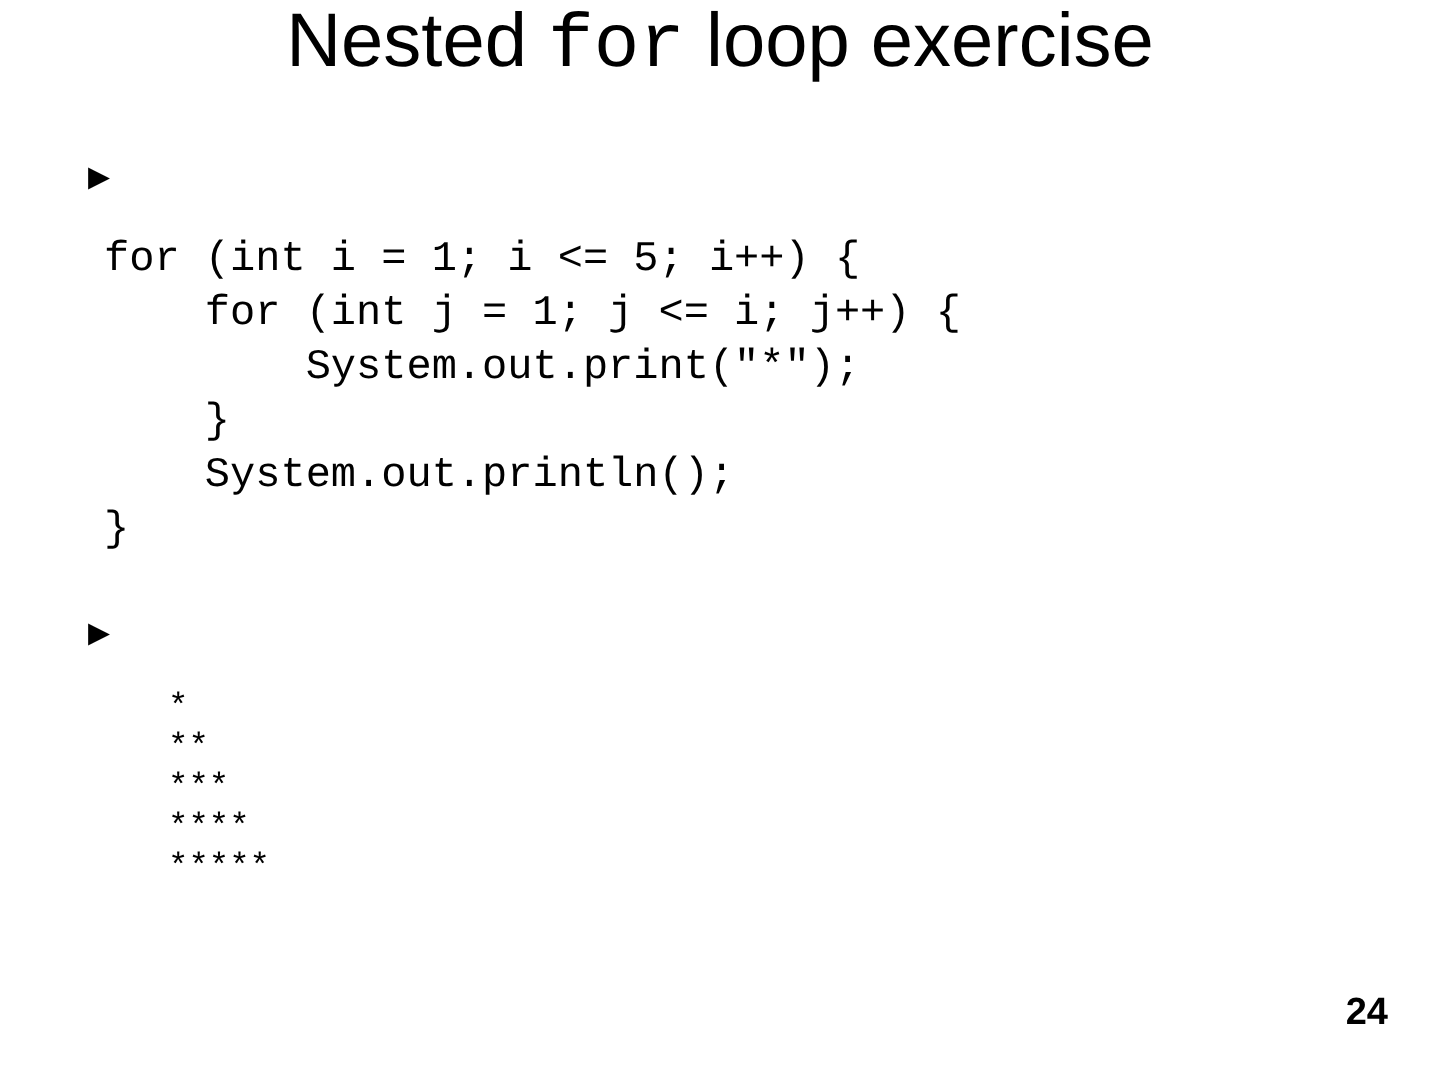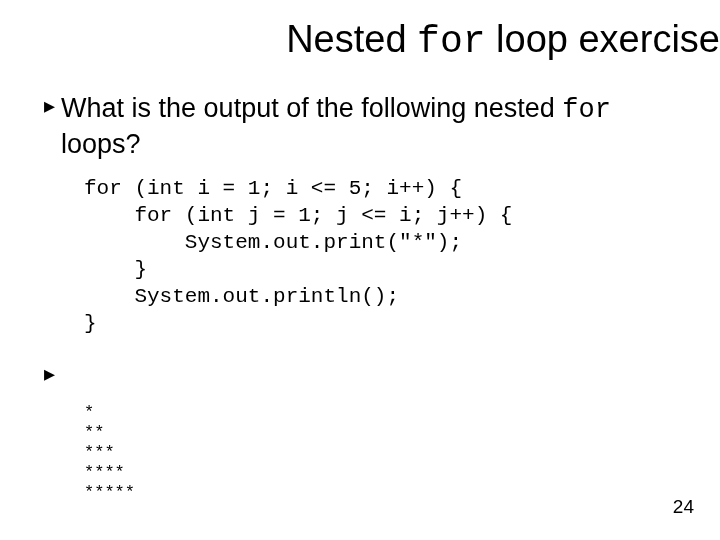--- a/index.html
+++ b/index.html
@@ -6,24 +6,23 @@
   body {
     width: 720px;
     height: 540px;
     background: #ffffff;
     font-family: Arial, Helvetica, sans-serif;
     color: #000;
     position: relative;
     overflow: hidden;
   }
   .title {
-    text-align: right;
+    text-align: center;
     font-size: 38px;
     font-weight: normal;
-    margin-top: 18px;
     margin-bottom: 28px;
   }
   .title .mono { font-family: "Courier New", Courier, monospace; }
   .bullet-row {
     display: flex;
     align-items: flex-start;
     padding-left: 44px;
     padding-right: 30px;
     margin-bottom: 14px;
   }
@@ -36,50 +35,47 @@
   .bullet-text {
     font-size: 27px;
     line-height: 34px;
   }
   .bullet-text .mono { font-family: "Courier New", Courier, monospace; }
   .code-block {
     font-family: "Courier New", Courier, monospace;
     font-size: 21px;
     line-height: 27px;
     white-space: pre;
-    padding-left: 84px;
+    padding-left: 52px;
     margin-bottom: 22px;
   }
   .output-block {
     font-family: "Courier New", Courier, monospace;
     font-size: 17px;
     line-height: 20px;
     white-space: pre;
     padding-left: 84px;
   }
   .page-num {
     position: absolute;
     right: 26px;
     bottom: 22px;
     font-size: 19px;
-    font-weight: normal;
+    font-weight: bold;
   }
 </style>
 </head>
 <body>
 
 <h1 class="title">
   <span>Nested </span><span class="mono">for</span><span> loop exercise</span>
 </h1>
 
 <div class="bullet-row">
   <span class="bullet-marker">▸</span>
-  <div class="bullet-text">
-    <span>What is the output of the following nested </span><span class="mono">for</span><span> loops?</span>
-  </div>
 </div>
 
 <div class="code-block">for (int i = 1; i &lt;= 5; i++) {
     for (int j = 1; j &lt;= i; j++) {
         System.out.print("*");
     }
     System.out.println();
 }</div>
 
 <div class="bullet-row">

